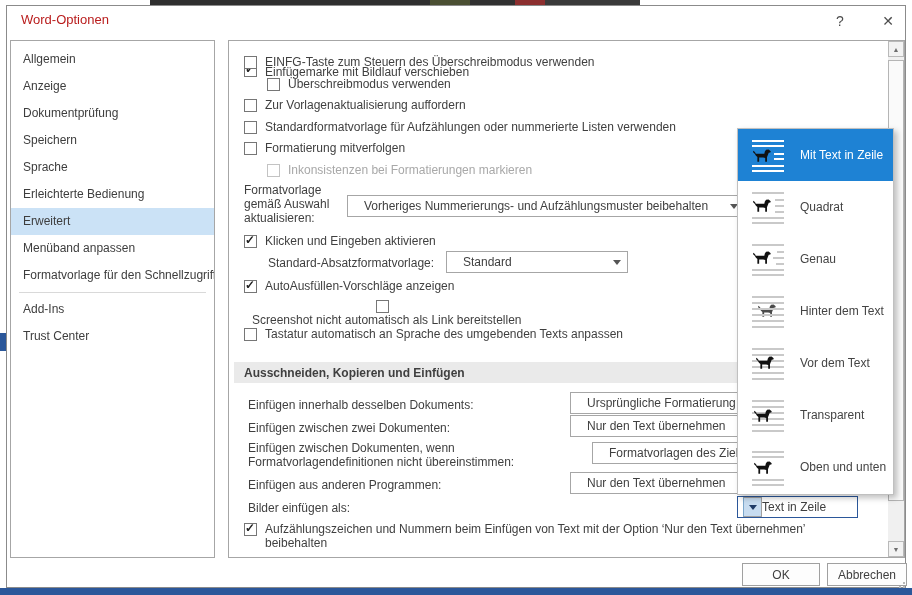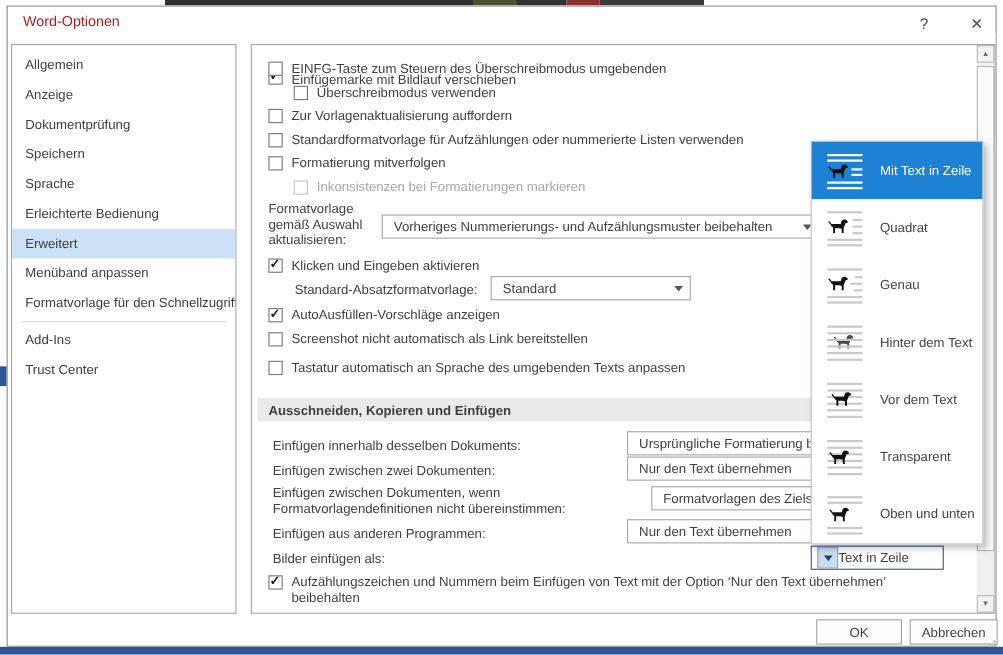--- a/index.html
+++ b/index.html
@@ -31,21 +31,21 @@
   .frame{left:228px;top:40px;width:677px;height:518px;border:1px solid #a6a6a6;box-sizing:border-box;pointer-events:none;z-index:2;background:transparent;}
 
   .cbrow{position:absolute;height:16px;display:flex;align-items:center;font-size:12px;color:#3f3f3f;white-space:nowrap;}
   .checkbox{width:13px;height:13px;border:1px solid #767676;background:#fff;box-sizing:border-box;flex:none;position:relative;margin-right:8px;}
   .checkbox.checked::after{content:"✓";position:absolute;left:0px;top:-3px;font-size:12px;font-weight:bold;color:#222;}
   .checkbox.dis{border-color:#c3c3c3;}
   .txt-dis{color:#a8a8a8;}
   .lbl{position:absolute;font-size:12px;color:#3f3f3f;line-height:14px;}
 
   .combo{position:absolute;border:1px solid #a6a6a6;background:#fff;font-size:12px;color:#3f3f3f;
-         display:flex;align-items:center;padding-left:10px;box-sizing:border-box;overflow:hidden;white-space:nowrap;}
+         display:flex;align-items:center;padding-left:16px;box-sizing:border-box;overflow:hidden;white-space:nowrap;}
   .combo .tri{margin-left:auto;margin-right:6px;width:0;height:0;border:4px solid transparent;border-top:5px solid #555;transform:translateY(2px);flex:none;}
   .combo.focus{border:1px solid #2b579a;padding-left:5px;}
   .combo.focus .btn{margin-left:auto;width:19px;height:100%;background:#c7dcf0;border-left:1px solid #7ba7cc;display:flex;align-items:center;justify-content:center;flex:none;}
   .combo.focus .btn .tri{margin:0;border-top-color:#1f3b66;}
 
   .section-band{position:absolute;background:#eaeaea;font-size:12px;font-weight:bold;color:#3f3f3f;display:flex;align-items:center;padding-left:10px;box-sizing:border-box;}
 
   
   .vsb{left:888px;top:41px;width:16px;height:516px;background:#f0f0f0;z-index:1;}
   .vsb .sbtn{position:absolute;left:0;width:16px;height:16px;background:#f2f2f2;border:1px solid #b9b9b9;box-sizing:border-box;color:#6e6e6e;font-size:7px;display:flex;align-items:center;justify-content:center;}
@@ -103,21 +103,21 @@
 </div>
 
 <div class="abs content">
 
   <div class="cbrow" style="left:16px;top:-6px;margin-top:40px;">
     <span class="checkbox checked" style="margin-top:-4px;"></span>
     <span>Einfügemarke mit Bildlauf verschieben</span>
   </div>
   <div class="cbrow" style="left:16px;top:24px;">
     <span class="checkbox"></span>
-    <span>EINFG-Taste zum Steuern des Überschreibmodus umgebenden</span>
+    <span>EINFG-Taste zum Steuern des Überschreibmodus verwenden</span>
   </div>
   <div class="cbrow" style="left:39px;top:46px;">
     <span class="checkbox"></span>
     <span>Überschreibmodus verwenden</span>
   </div>
   <div class="cbrow" style="left:16px;top:67px;">
     <span class="checkbox"></span>
     <span>Zur Vorlagenaktualisierung auffordern</span>
   </div>
   <div class="cbrow" style="left:16px;top:89px;">
@@ -147,21 +147,21 @@
   <div class="lbl" style="left:40px;top:226px;white-space:nowrap;">Standard-Absatzformatvorlage:</div>
   <div class="combo" style="left:218px;top:221px;width:182px;height:22px;">
     <span>Standard</span>
     <span class="tri"></span>
   </div>
 
   <div class="cbrow" style="left:16px;top:248px;">
     <span class="checkbox checked"></span>
     <span>AutoAusfüllen-Vorschläge anzeigen</span>
   </div>
-  <div class="cbrow" style="left:16px;top:270px;">
+  <div class="cbrow" style="left:24px;top:270px;flex-direction:column;">
     <span class="checkbox"></span>
     <span>Screenshot nicht automatisch als Link bereitstellen</span>
   </div>
   <div class="cbrow" style="left:16px;top:296px;">
     <span class="checkbox"></span>
     <span>Tastatur automatisch an Sprache des umgebenden Texts anpassen</span>
   </div>
 
   <div class="section-band" style="left:6px;top:332px;width:650px;height:21px;">Ausschneiden, Kopieren und Einfügen</div>
 

